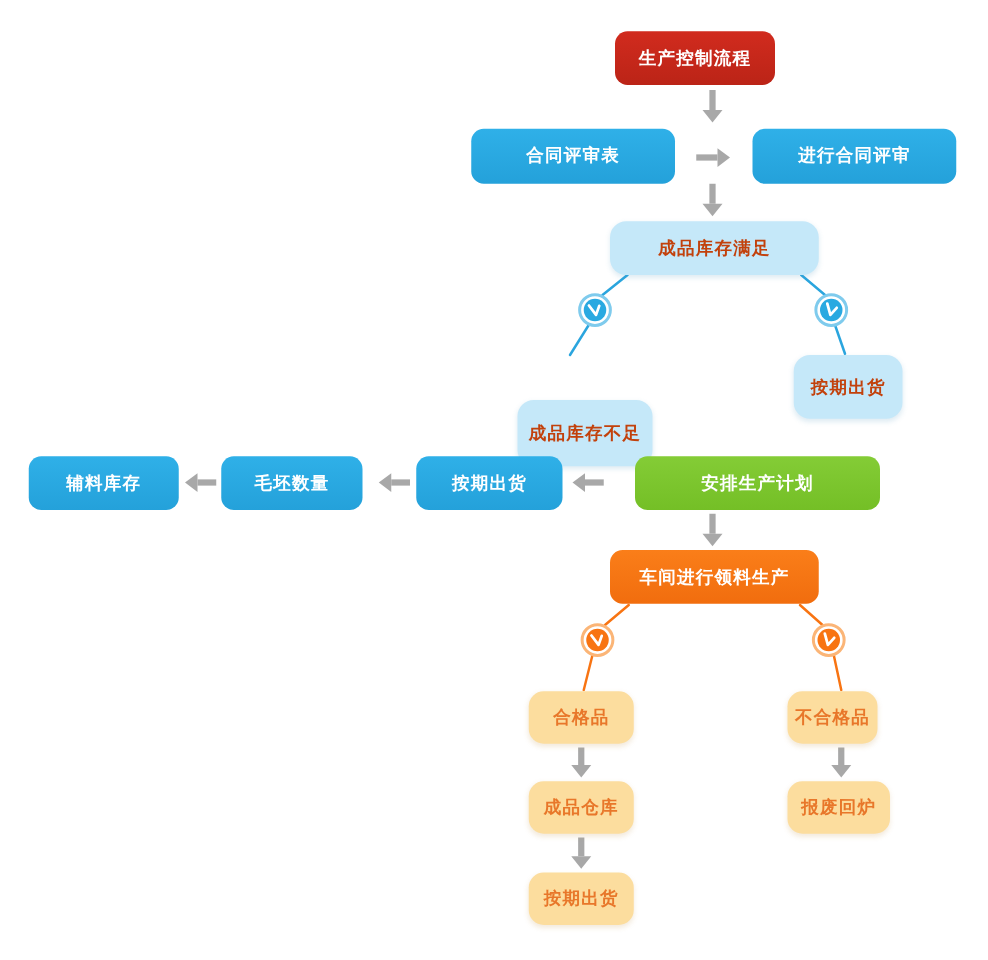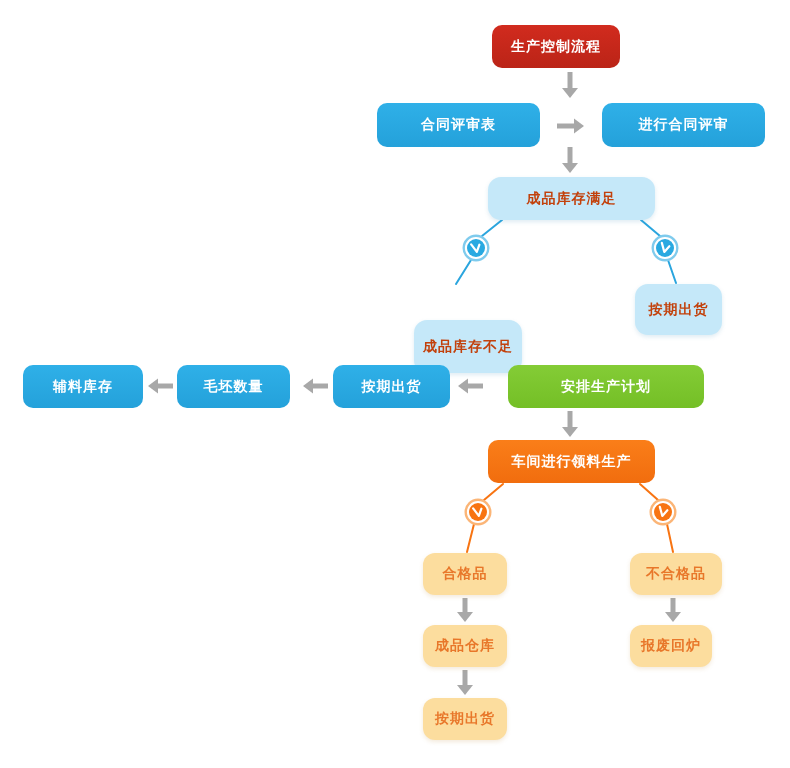--- a/index.html
+++ b/index.html
@@ -169,21 +169,21 @@
     <span>安排生产计划</span>
   </div>
 
   <div class="node orange" style="left:488px;top:440px;width:167px;height:43px;">
     <span>车间进行领料生产</span>
   </div>
 
   <div class="node lightorange" style="left:423px;top:553px;width:84px;height:42px;">
     <span>合格品</span>
   </div>
-  <div class="node lightorange" style="left:630px;top:553px;width:92px;height:42px;">
+  <div class="node lightorange" style="left:630px;top:553px;width:72px;height:42px;">
     <span>不合格品</span>
   </div>
 
   <div class="node lightorange" style="left:423px;top:625px;width:84px;height:42px;">
     <span>成品仓库</span>
   </div>
   <div class="node lightorange" style="left:630px;top:625px;width:82px;height:42px;">
     <span>报废回炉</span>
   </div>
 

